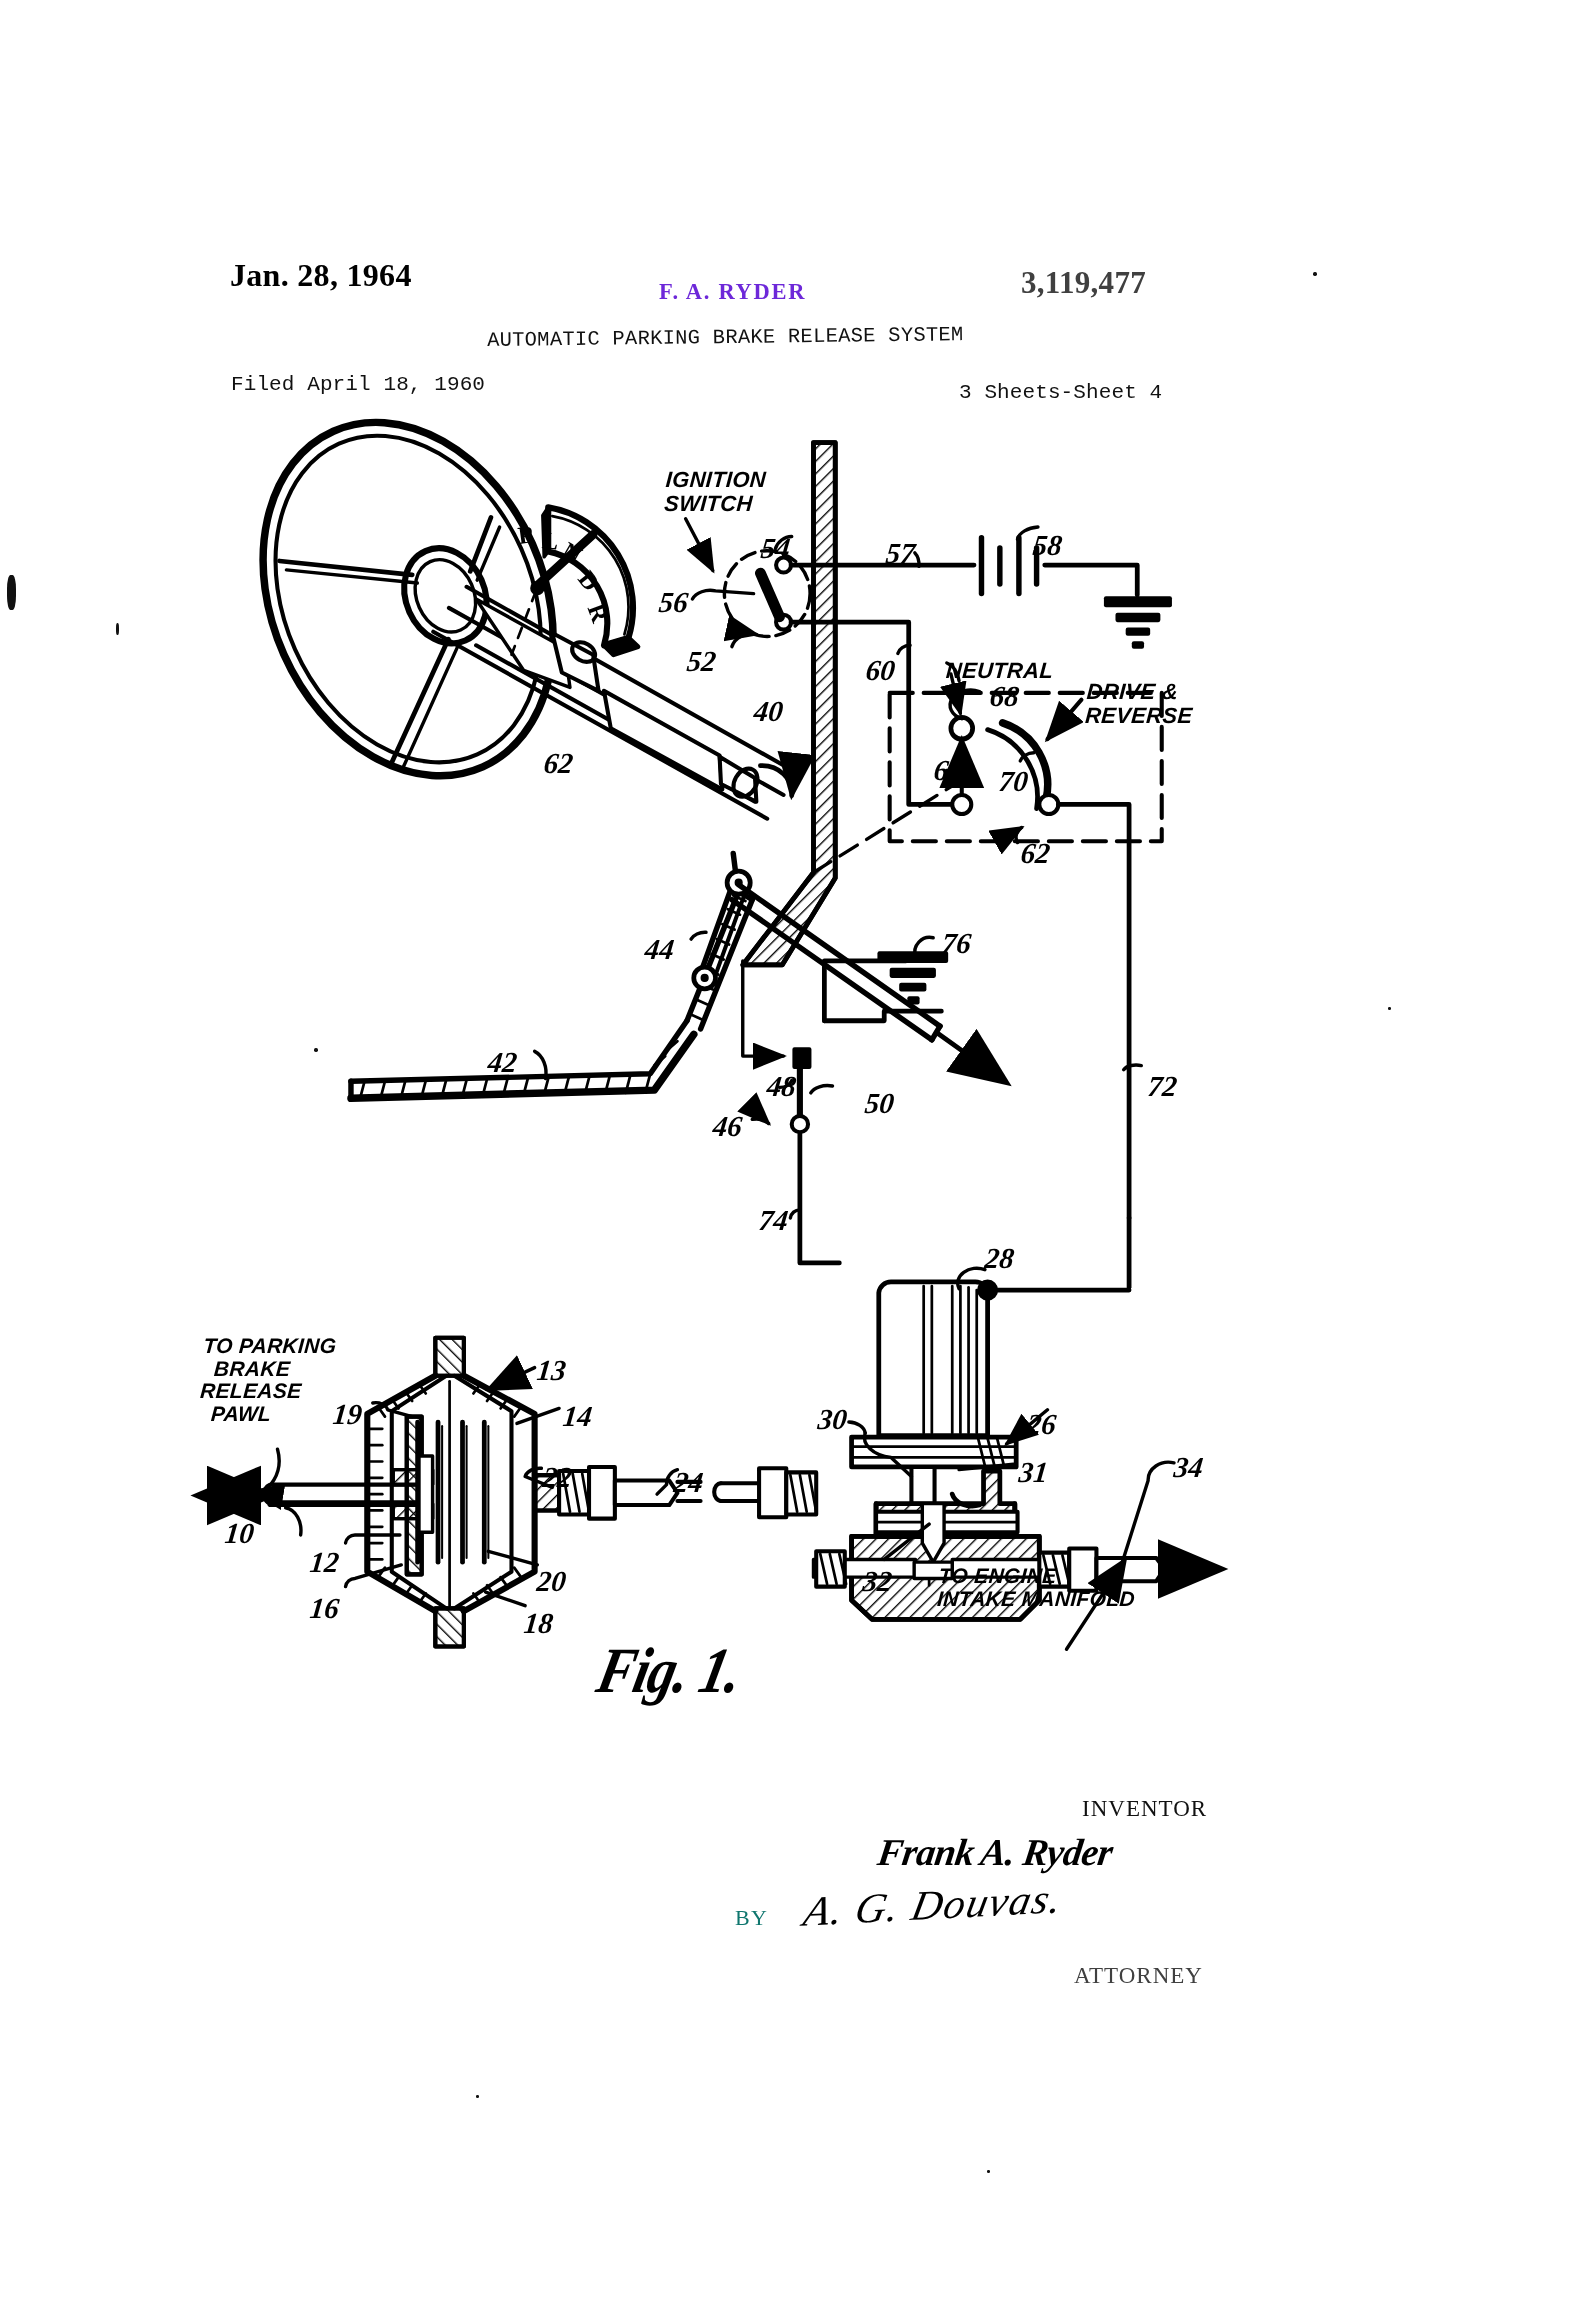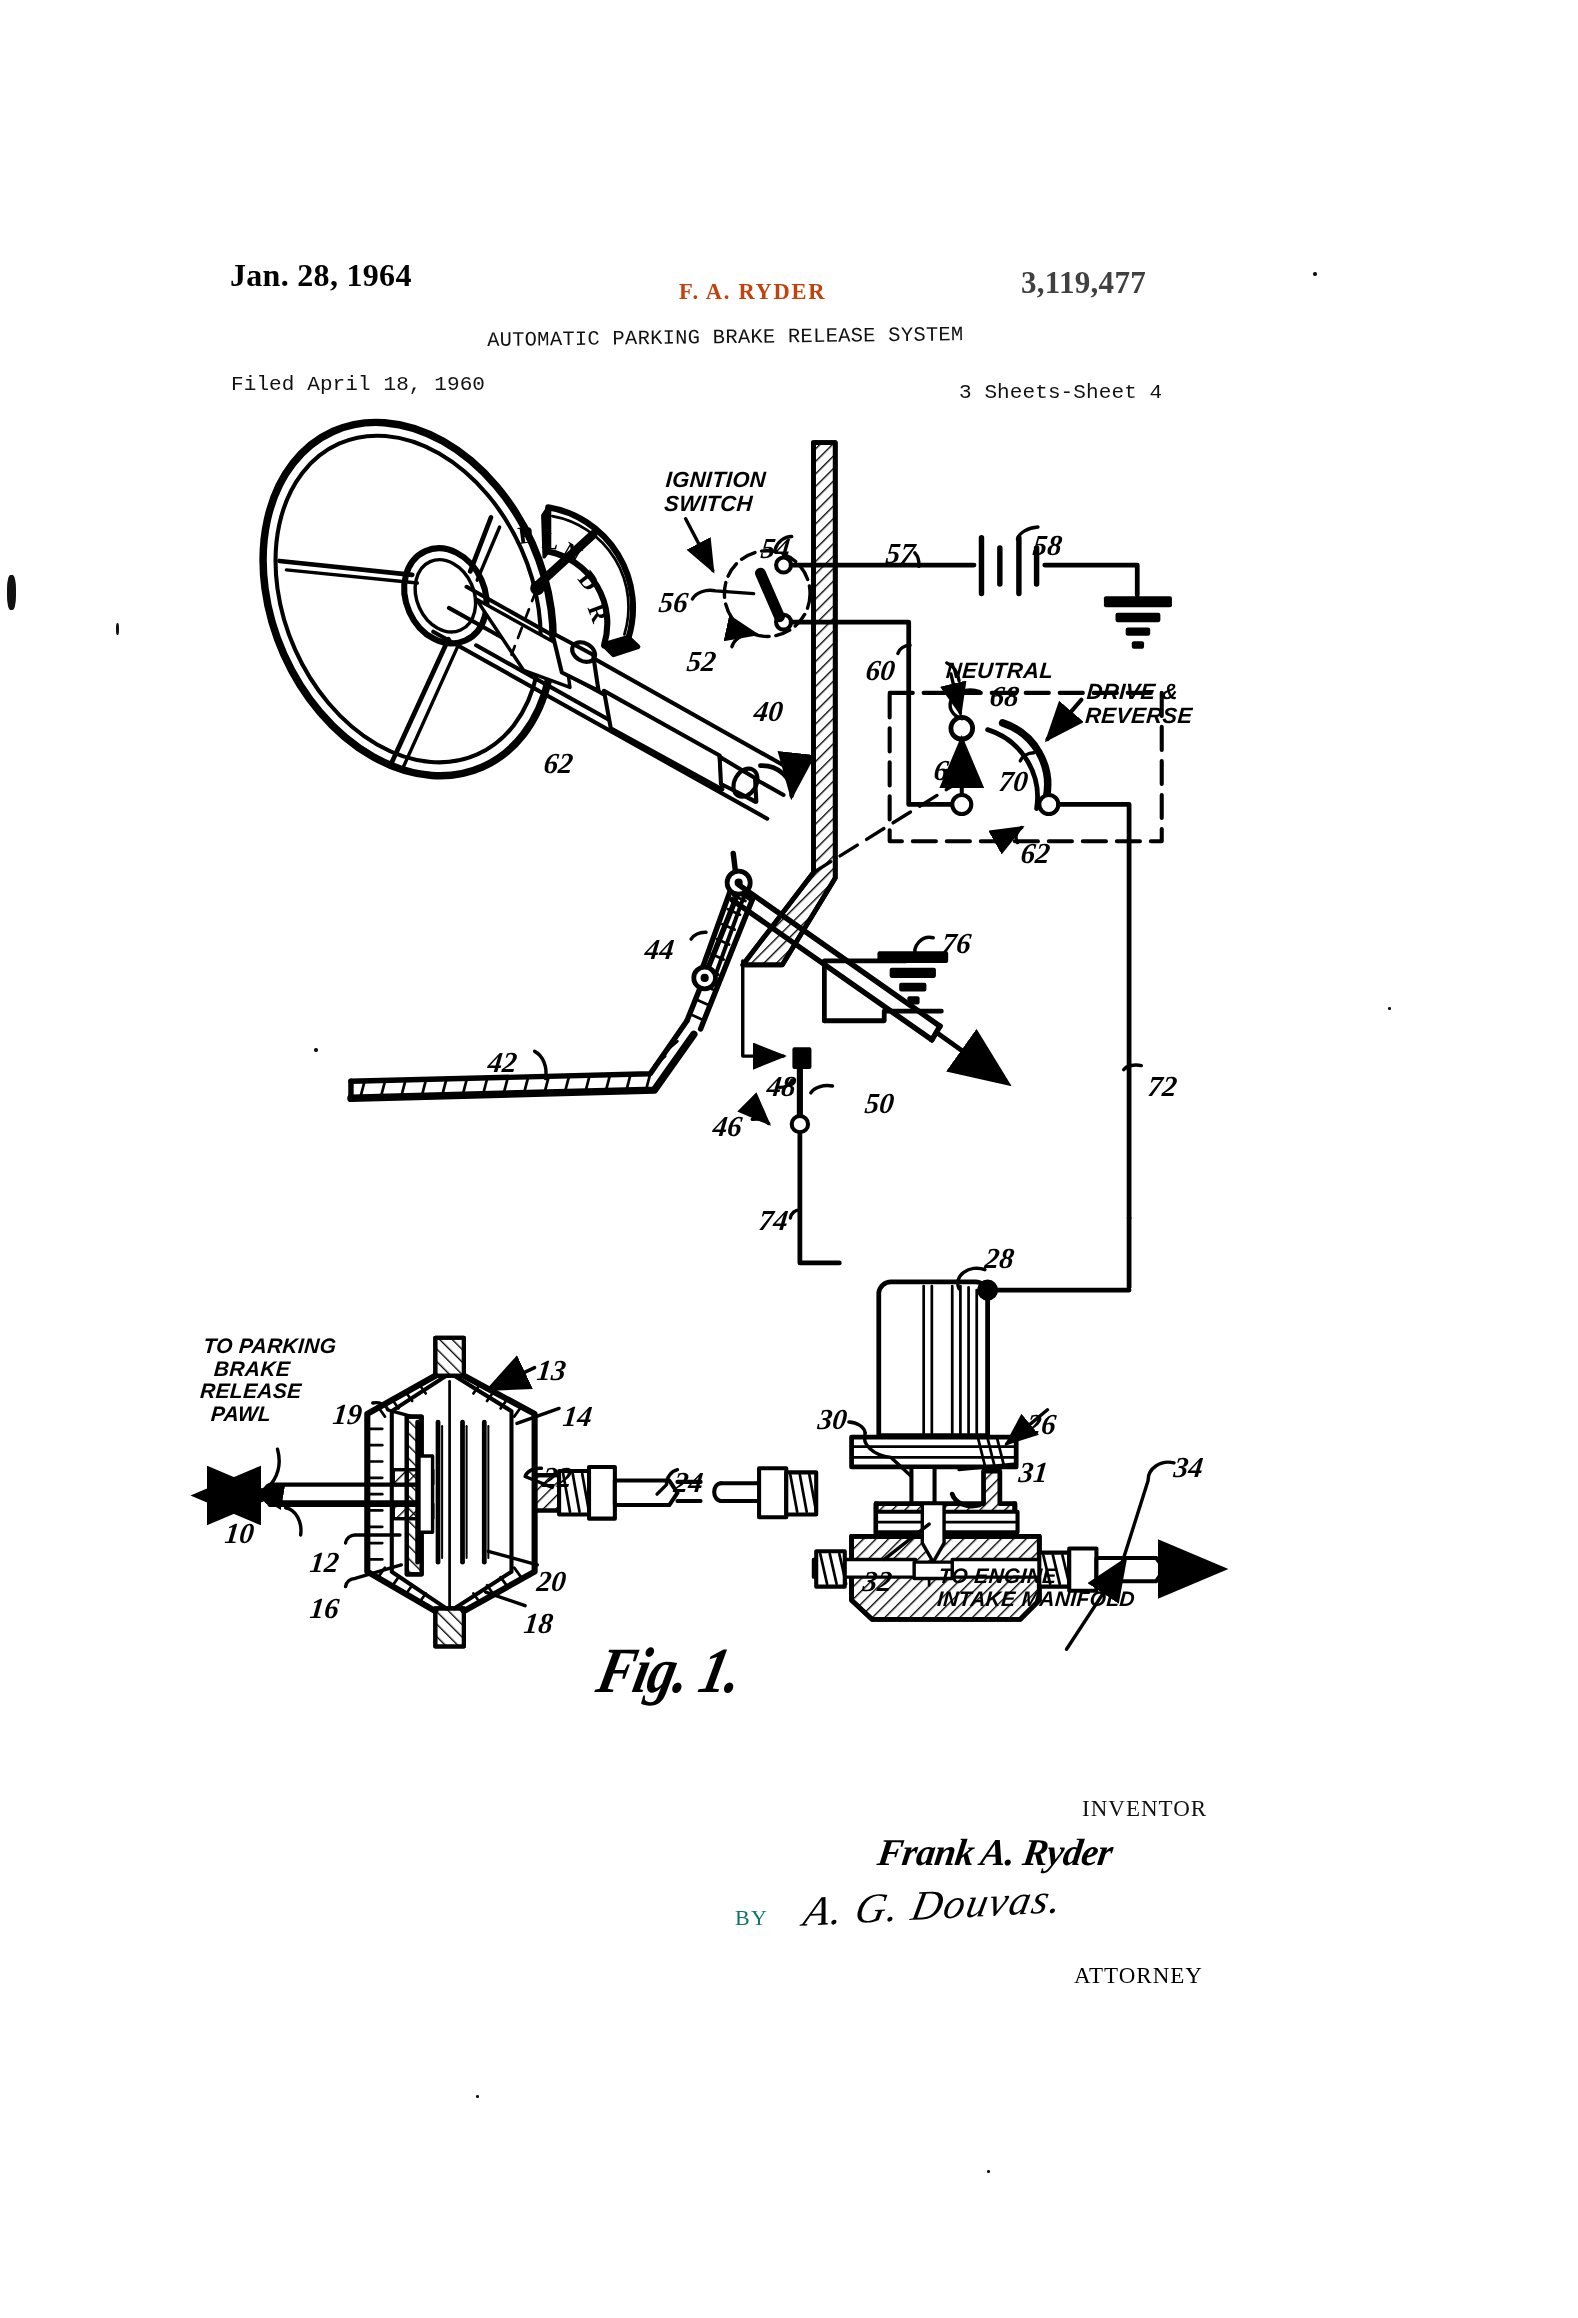--- a/index.html
+++ b/index.html
@@ -13,21 +13,21 @@
   }
   
   .hdr-date{
     position:absolute;left:230px;top:257px;
     font-family:"Liberation Serif",serif;
     font-weight:bold;font-size:32px;letter-spacing:0.3px;color:#000000;
   }
   .hdr-name{
     position:absolute;left:659px;top:279px;
     font-family:"Liberation Serif",serif;
-    font-weight:bold;font-size:22.5px;letter-spacing:1.7px;color:#c2410c;margin-left:20px;
+    font-weight:bold;font-size:22.5px;letter-spacing:1.7px;color:#6d28d9;
   }
   .hdr-patno{
     position:absolute;left:1021px;top:265px;
     font-family:"Liberation Serif",serif;
     font-weight:bold;font-size:31px;letter-spacing:0.3px;color:#404040;
   }
   .hdr-title{
     position:absolute;left:487px;top:329px;
     font-family:"Liberation Mono",monospace;
     font-size:20.4px;letter-spacing:0.3px;color:#111;
@@ -88,21 +88,21 @@
   }
   .sig-attorney-sig{
     position:absolute;left:806px;top:1881px;
     font-family:"Liberation Serif",serif;
     font-style:italic;font-size:42px;color:#000;
     transform:skewX(-14deg) rotate(-3deg);
     letter-spacing:1.4px;
   }
   .sig-attorney-lbl{
     position:absolute;left:1074px;top:1963px;
-    font-family:"Liberation Serif",serif;font-size:23px;letter-spacing:1px;color:#000000;
+    font-family:"Liberation Serif",serif;font-size:23px;letter-spacing:1px;color:#404040;
   }
   svg.art{position:absolute;left:0;top:0;width:1578px;height:2319px;}
   .spk{position:absolute;background:#111;border-radius:40%;}
 </style>
 </head>
 <body>
 
 <div id="page">
 
   <div class="hdr-date">Jan. 28, 1964</div>

